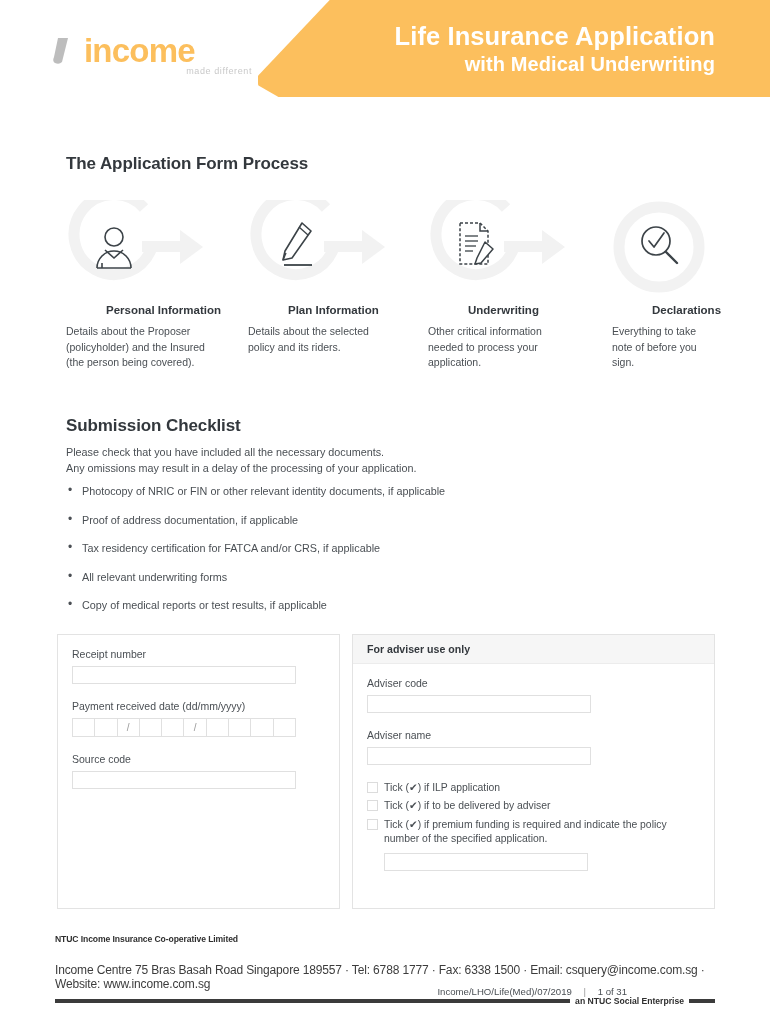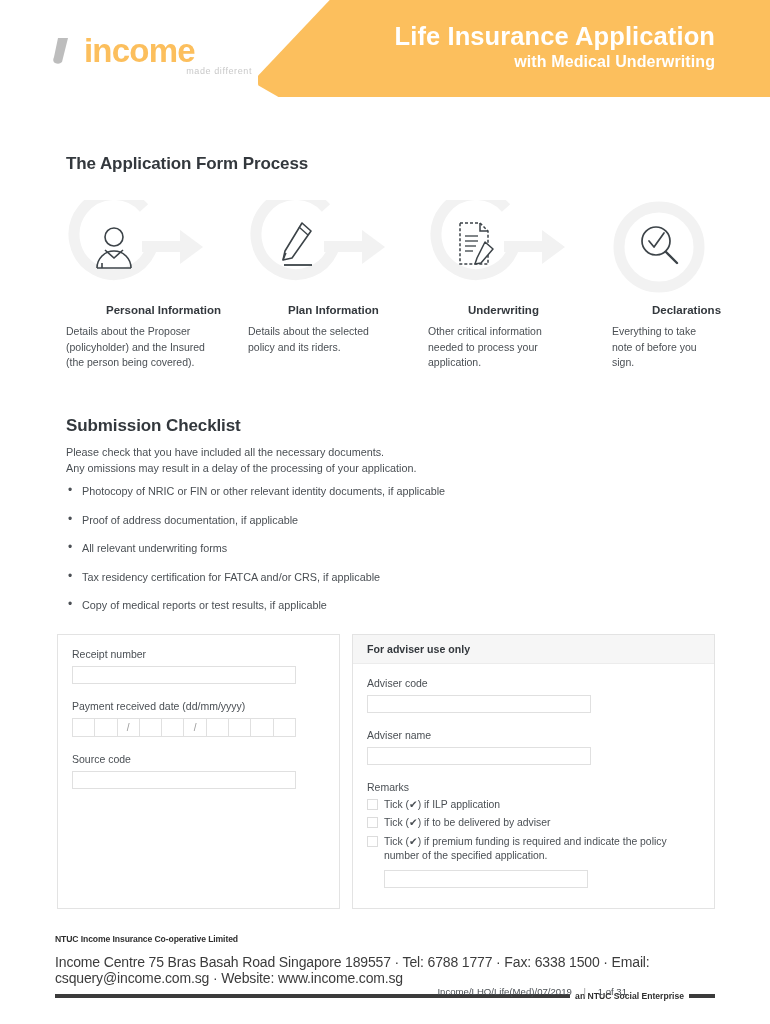--- a/index.html
+++ b/index.html
@@ -46,21 +46,21 @@
   .banner-title {
     margin-top: 22px;
     font-size: 25.5px;
     font-weight: bold;
     color: #ffffff;
     letter-spacing: 0.1px;
     line-height: 1.12;
   }
   .banner-sub {
     margin-top: 2px;
-    font-size: 16px;
+    font-size: 20px;
     font-weight: bold;
     color: #ffffff;
     letter-spacing: 0.1px;
     line-height: 1.15;
   }
 
   
   .logo {
     position: absolute;
     top: 30px;
@@ -258,22 +258,22 @@
 
   
   .footer { position: absolute; left: 55px; top: 934px; width: 660px; }
   .footer-company {
     font-size: 8.6px;
     font-weight: bold;
     color: #2f2f2f;
     letter-spacing: -0.1px;
   }
   .footer-contact {
-    margin-top: 10px;
-    font-size: 14px;
+    margin-top: 19px;
+    font-size: 12px;
     color: #3c3c3c;
     letter-spacing: -0.15px;
   }
   .footer-rule {
     margin-top: 5px;
     display: flex;
     align-items: center;
   }
   .rule-long { flex: 1 1 auto; height: 4px; background: #3b3b3b; }
   .rule-text {
@@ -412,22 +412,22 @@
 </div>
 
 <div class="section-title" id="checklist-title">Submission Checklist</div>
 <div class="checklist-intro">
   <div>Please check that you have included all the necessary documents.</div>
   <div>Any omissions may result in a delay of the processing of your application.</div>
 </div>
 <ul class="checklist-items">
   <li>Photocopy of NRIC or FIN or other relevant identity documents, if applicable</li>
   <li>Proof of address documentation, if applicable</li>
+  <li>Tax residency certification for FATCA and/or CRS, if applicable</li>
   <li>All relevant underwriting forms</li>
-  <li>Tax residency certification for FATCA and/or CRS, if applicable</li>
   <li>Copy of medical reports or test results, if applicable</li>
 </ul>
 
 <div class="usebox" id="official-box">
   <div class="usebox-body">
     <div class="field-label">Receipt number</div>
     <div class="field-input" id="receipt-input"></div>
     <div class="gap"></div>
     <div class="field-label">Payment received date (dd/mm/yyyy)</div>
     <div class="date-grid">
@@ -450,21 +450,20 @@
 
 <div class="usebox" id="adviser-box">
   <div class="usebox-head">For adviser use only</div>
   <div class="usebox-body">
     <div class="field-label">Adviser code</div>
     <div class="field-input" id="adviser-code-input"></div>
     <div class="gap"></div>
     <div class="field-label">Adviser name</div>
     <div class="field-input" id="adviser-name-input"></div>
     <div class="gap"></div>
-    <div class="remarks-label">Remarks</div>
 
     <div class="tick-row">
       <span class="tick-box"></span>
       <span class="tick-text">Tick (✔) if ILP application</span>
     </div>
     <div class="tick-row">
       <span class="tick-box"></span>
       <span class="tick-text">Tick (✔) if to be delivered by adviser</span>
     </div>
     <div class="tick-row" style="width:310px;">

